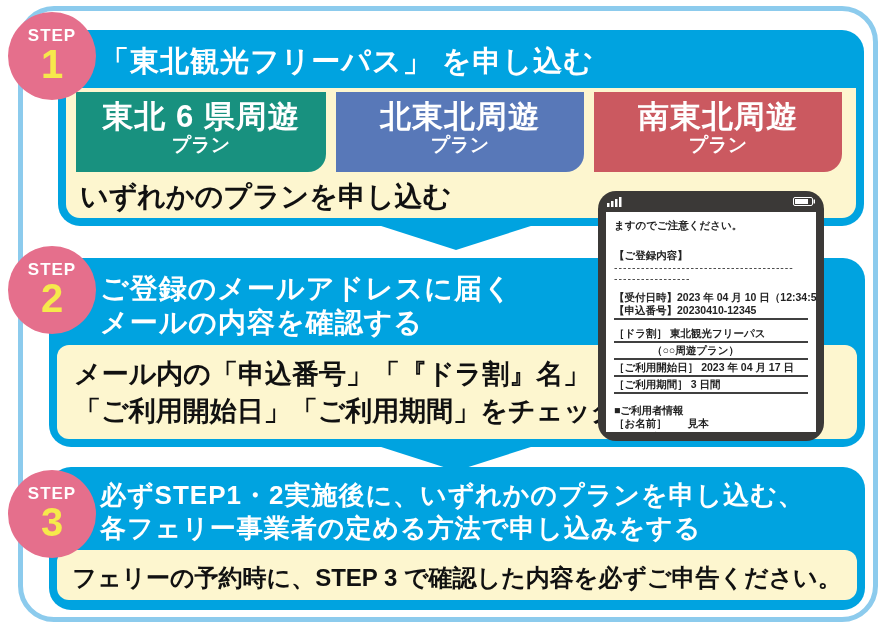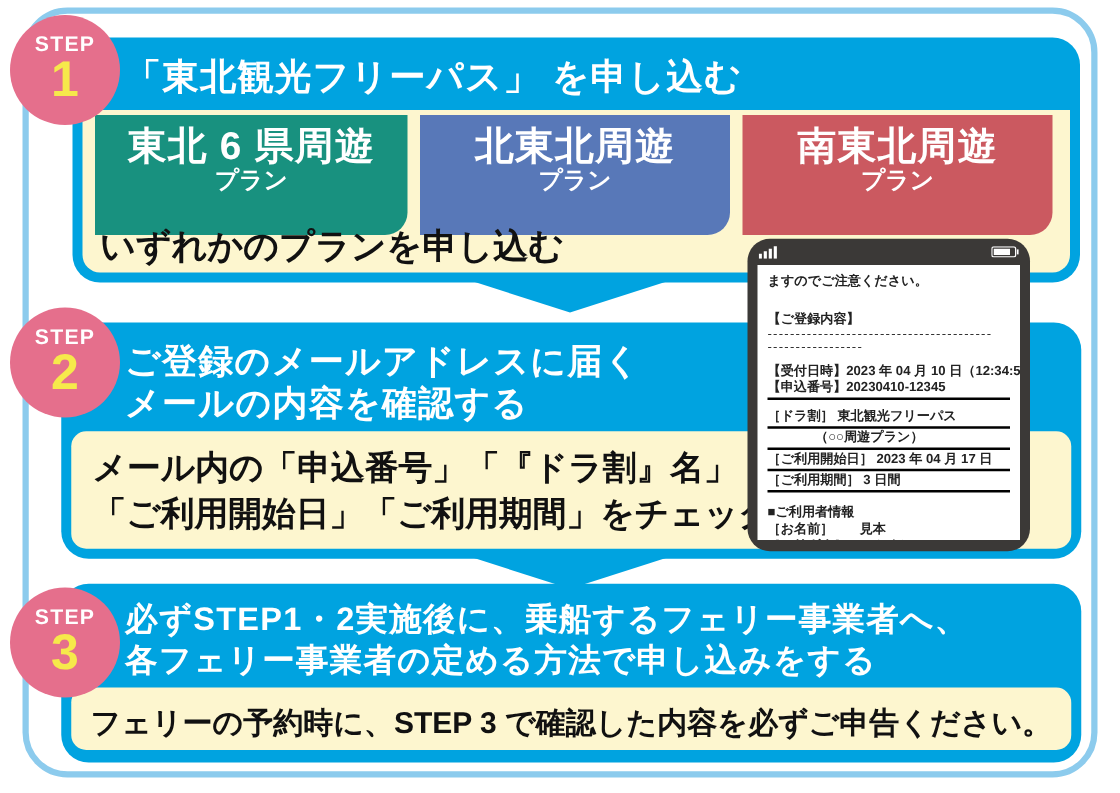--- a/index.html
+++ b/index.html
@@ -25,21 +25,21 @@
   
   .ybox{position:absolute;background:#fdf6cf;border-radius:12px;}
   .ybox-1{left:66px;top:88px;width:790px;height:130px;border-radius:0 0 14px 14px;}
   .ybox-2{left:57px;top:345px;width:800px;height:94px;}
   .ybox-3{left:57px;top:550px;width:800px;height:50px;}
   .note{color:#111111;font-weight:800;}
   .note-1{position:absolute;left:80px;top:178px;font-size:28px;}
   .note-2{position:absolute;left:74px;top:356px;font-size:27px;line-height:37px;}
   .note-3{position:absolute;left:57px;top:562px;width:800px;text-align:center;font-size:24px;}
   
-  .plan{position:absolute;top:92px;height:96px;border-radius:0 0 18px 0;color:#fff;
+  .plan{position:absolute;top:92px;height:80px;border-radius:0 0 18px 0;color:#fff;
         text-align:center;font-weight:800;}
   .plan .l1{font-size:31px;line-height:38px;margin-top:6px;letter-spacing:1px;}
   .plan .l2{font-size:19px;line-height:22px;margin-top:-2px;}
   .plan-a{left:76px;width:250px;background:#18917f;}
   .plan-b{left:336px;width:248px;background:#5878b8;}
   .plan-c{left:594px;width:248px;background:#cb5960;}
   
   .badge{position:absolute;width:88px;height:88px;border-radius:50%;background:#e56f8c;
          text-align:center;z-index:6;}
   .badge .s{color:#ffffff;font-weight:700;font-size:17px;letter-spacing:1px;margin-top:14px;}
@@ -49,21 +49,21 @@
   .badge-3{left:8px;top:470px;}
   
   .phone{position:absolute;left:598px;top:191px;width:226px;height:250px;background:#3b3937;
          border-radius:18px;z-index:5;}
   .statusbar{position:absolute;left:0;top:0;width:226px;height:21px;}
   .sig{position:absolute;left:9px;top:5px;}
   .bat{position:absolute;right:9px;top:6px;}
   .screen{position:absolute;left:8px;top:21px;right:8px;bottom:9px;background:#ffffff;
           padding:7px 8px 0 8px;overflow:hidden;}
   .mline{font-size:10.5px;line-height:13px;color:#222;font-weight:700;white-space:nowrap;}
-  .mline.u{border-bottom:2px solid #000000;padding-bottom:1px;margin-bottom:1px;}
+  .mline.u{border-bottom:2px solid #404040;padding-bottom:1px;margin-bottom:1px;}
   .mline.gap{margin-top:17px;}
   .mline.gap2{margin-top:7px;}
   .mline.gap3{margin-top:10px;}
   .mline.ind{padding-left:38px;}
   .mline.dash{color:#333;letter-spacing:1px;font-weight:400;line-height:11px;}
 </style>
 </head>
 <body>
 
 <div class="page">
@@ -102,21 +102,21 @@
     <div>メール内の「申込番号」「『ドラ割』名」</div>
     <div>「ご利用開始日」「ご利用期間」をチェック!</div>
   </div>
   <div class="badge badge-2">
     <div class="s">STEP</div>
     <div class="n">2</div>
   </div>
 
   <div class="panel panel-3"></div>
   <div class="hdr hdr3">
-    <div>必ずSTEP1・2実施後に、乗船するフェリー事業者へ、</div>
+    <div>必ずSTEP1・2実施後に、いずれかのプランを申し込む、</div>
     <div>各フェリー事業者の定める方法で申し込みをする</div>
   </div>
   <div class="ybox ybox-3"></div>
   <div class="note note-3">フェリーの予約時に、STEP 3 で確認した内容を必ずご申告ください。</div>
   <div class="badge badge-3">
     <div class="s">STEP</div>
     <div class="n">3</div>
   </div>
 
   <div class="phone">

